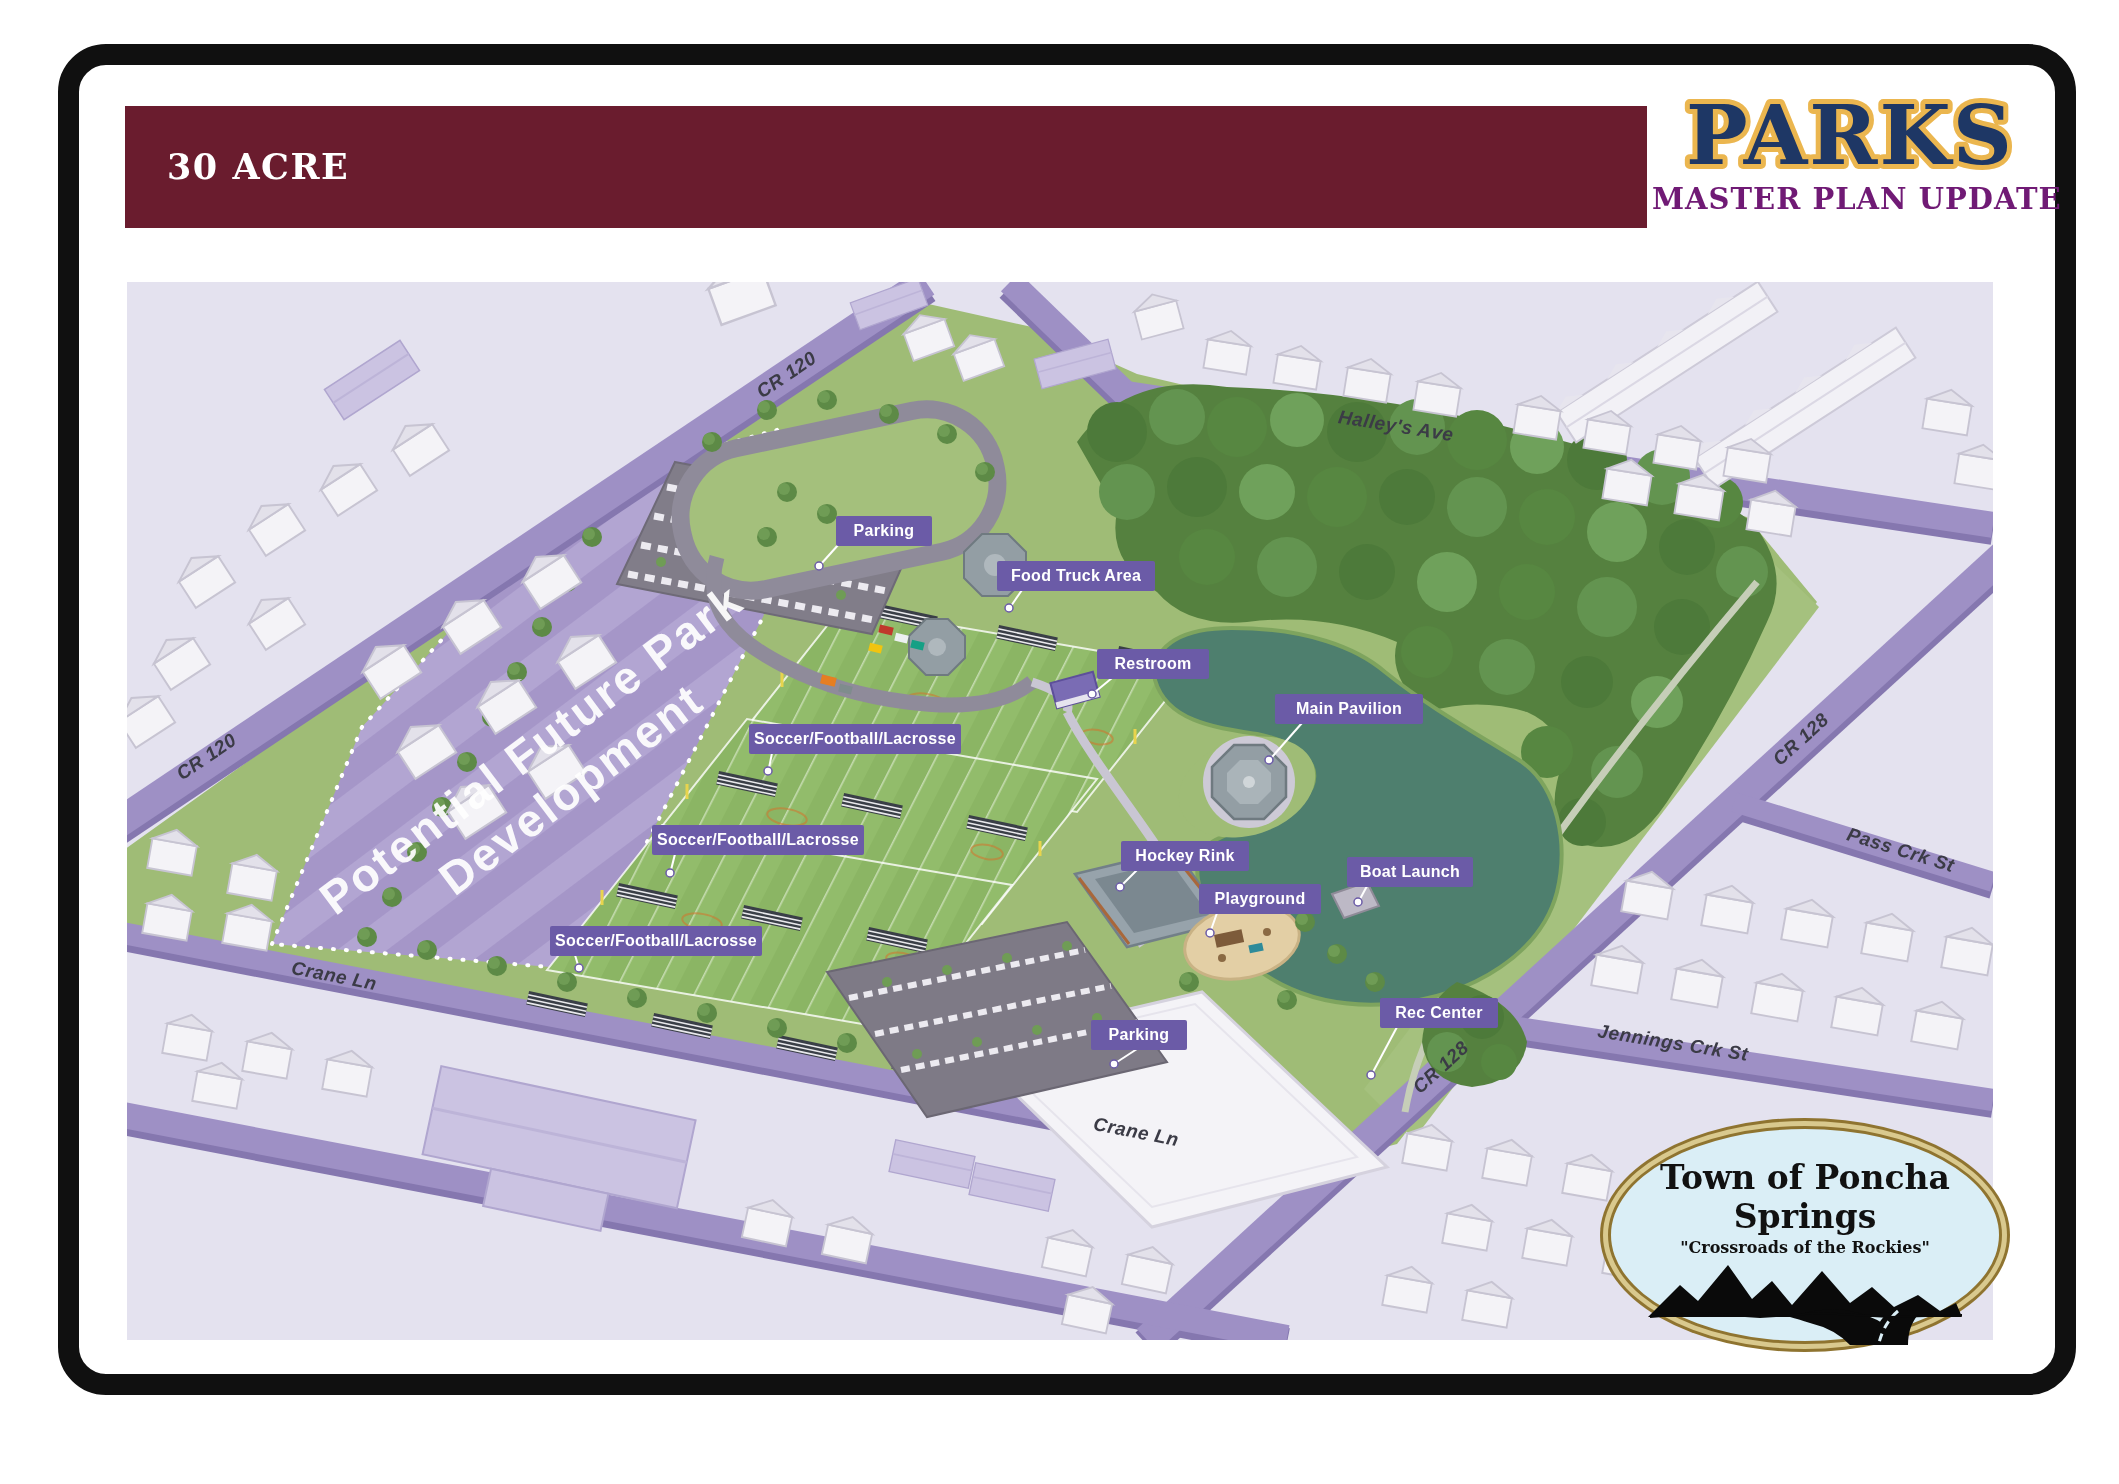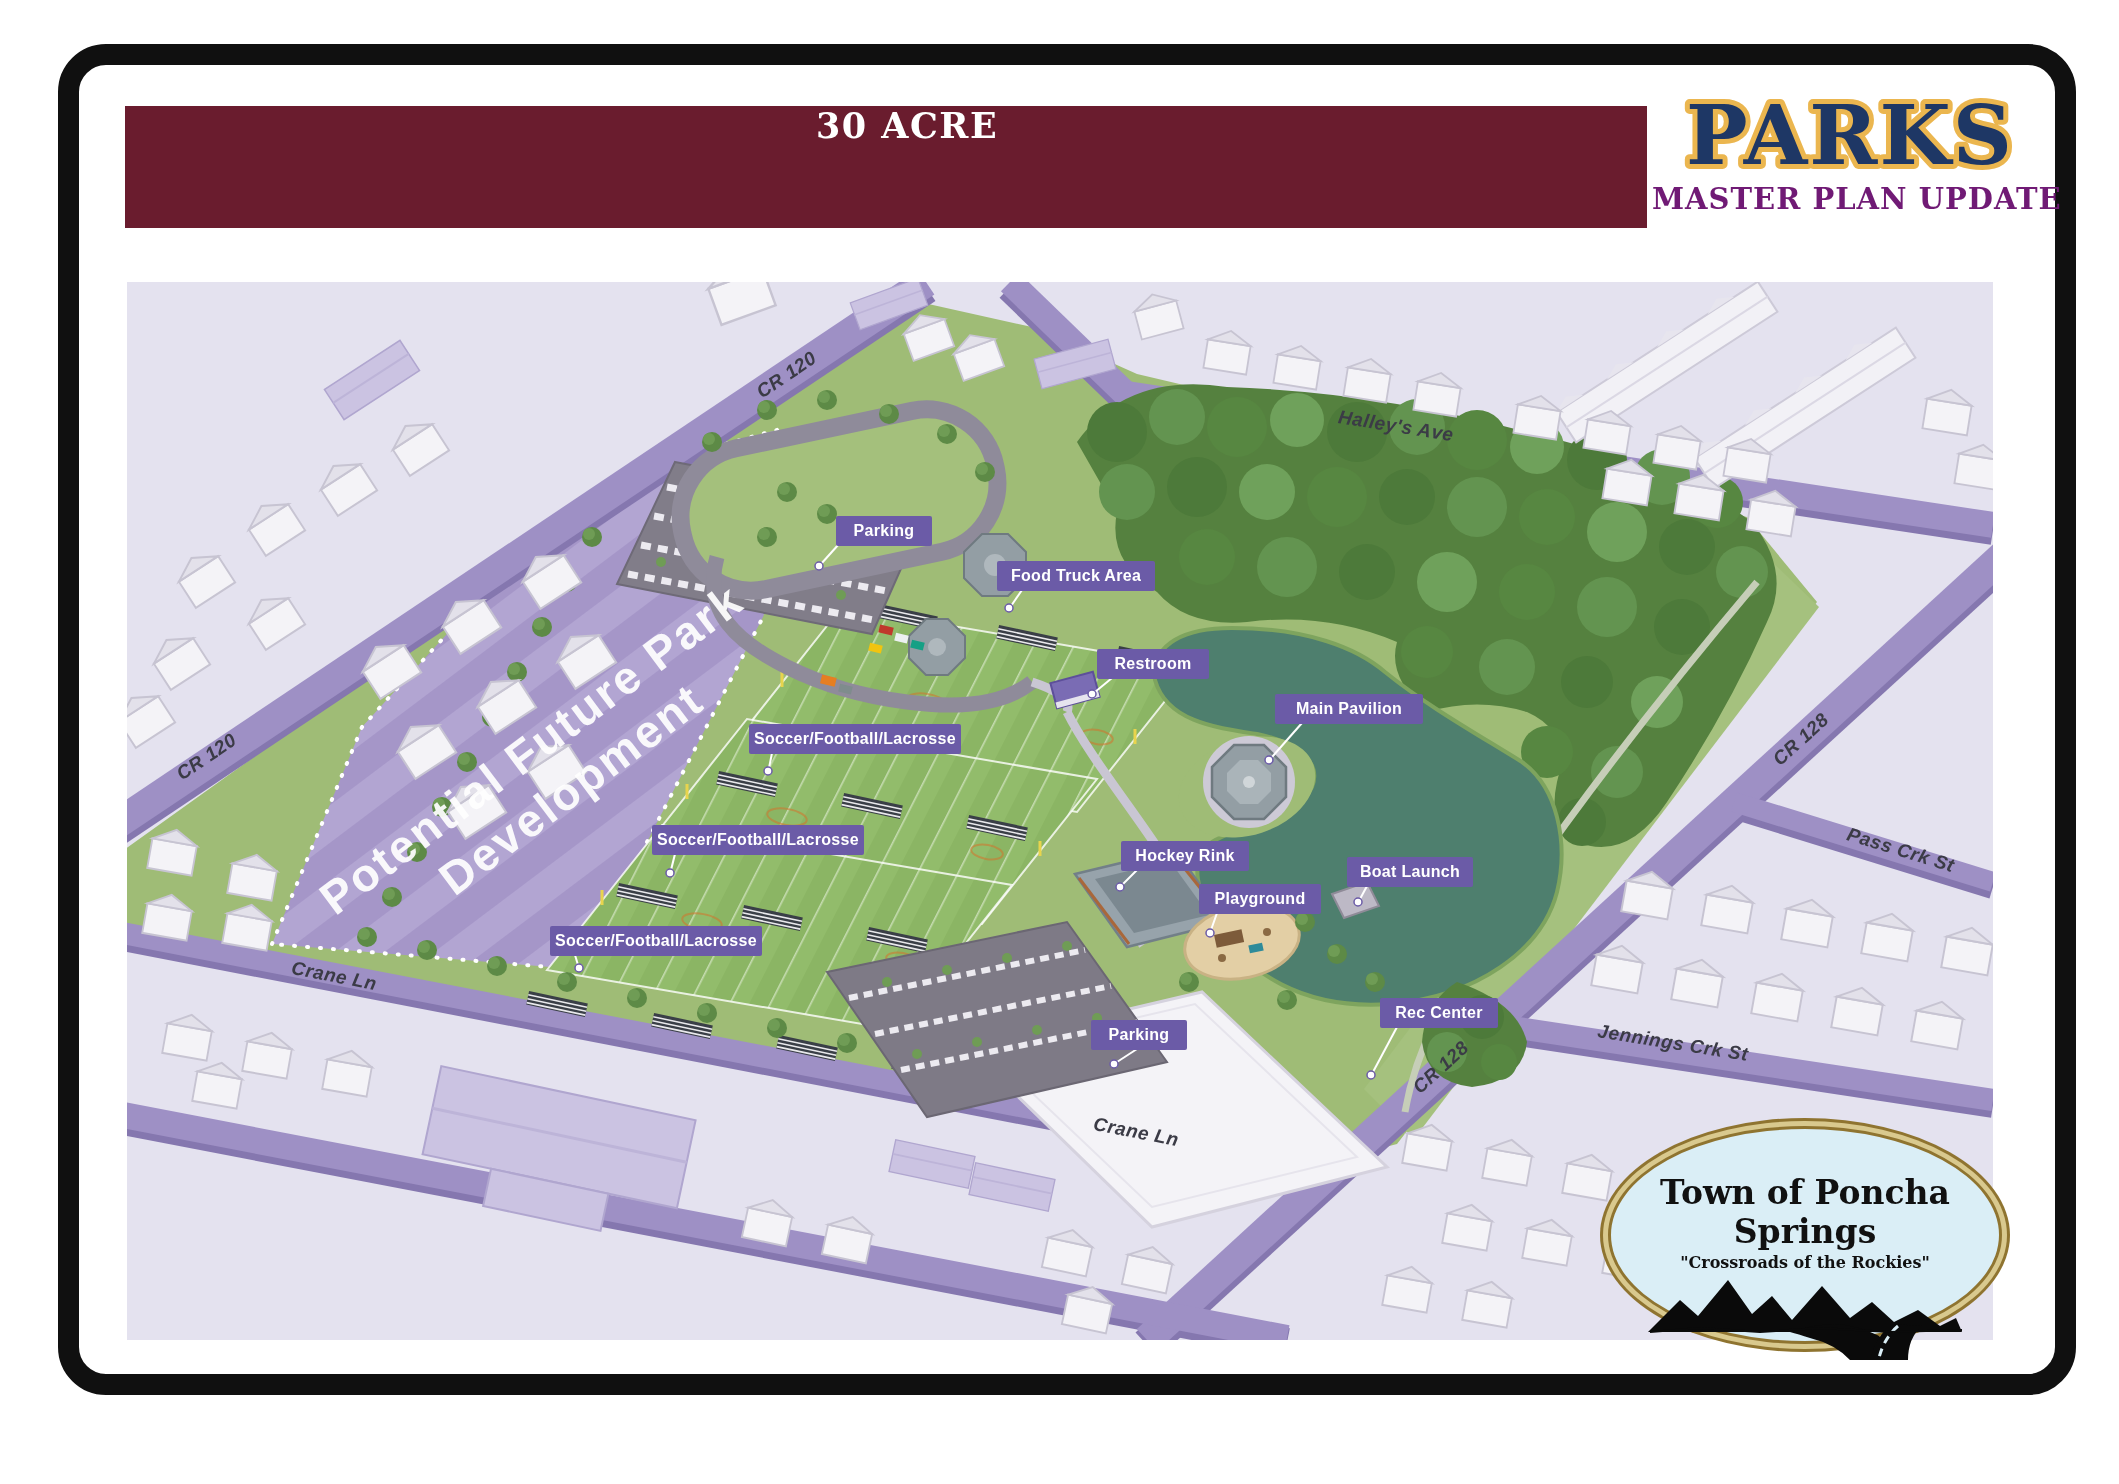--- a/index.html
+++ b/index.html
@@ -1,24 +1,24 @@
 <!DOCTYPE html>
 <html><head>
 <meta charset="utf-8">
 <style>
   html,body{margin:0;padding:0;background:#ffffff;}
   body{width:2119px;height:1484px;position:relative;font-family:"Liberation Sans",sans-serif;overflow:hidden;}
   .frame{position:absolute;left:58px;top:44px;width:1976px;height:1309px;border:21px solid #101010;border-radius:48px;background:#ffffff;}
-  .header-bar{position:absolute;left:125px;top:106px;width:1522px;height:122px;background:#6A1C2E;display:flex;flex-direction:row;justify-content:center;padding-left:42px;box-sizing:border-box;}
+  .header-bar{position:absolute;left:125px;top:106px;width:1522px;height:122px;background:#6A1C2E;display:flex;flex-direction:column;justify-content:center;padding-left:42px;box-sizing:border-box;}
   .header-bar .t{color:#ffffff;font-family:"DejaVu Serif","Liberation Serif",serif;font-weight:bold;font-size:35px;line-height:1.16;letter-spacing:1.5px;}
   .brand{position:absolute;left:1652px;top:88px;width:396px;height:140px;text-align:center;}
   .brand .sub{margin-top:-6px;color:#701a75;font-family:"DejaVu Serif","Liberation Serif",serif;font-weight:bold;font-size:29px;letter-spacing:1px;white-space:nowrap;}
   .map-wrap{position:absolute;left:127px;top:282px;width:1866px;height:1058px;background:linear-gradient(160deg,#E4E2EF 70%,#E9ECF5 100%);overflow:hidden;}
   .logo{position:absolute;left:1608px;top:1126px;width:394px;height:218px;background:#DAEEF6;border-radius:50%;border:3px solid #8F7430;box-shadow:0 0 0 5px #D9C98E,0 0 0 8px #8F7430;box-sizing:border-box;text-align:center;z-index:5;}
-  .logo .town{font-family:"DejaVu Serif","Liberation Serif",serif;font-weight:bold;font-size:33px;color:#111;margin-top:44px;}
+  .logo .town{font-family:"DejaVu Serif","Liberation Serif",serif;font-weight:bold;font-size:33px;color:#111;margin-top:29px;}
   .logo .tag{font-family:"DejaVu Serif","Liberation Serif",serif;font-weight:bold;font-size:16px;color:#111;margin-top:2px;}
   svg text{user-select:none;}
   .street{font-family:"Liberation Sans",sans-serif;font-weight:bold;font-style:italic;font-size:19px;fill:#3B3B46;letter-spacing:0.5px;}
   .lbl-text{font-family:"Liberation Sans",sans-serif;font-weight:bold;font-size:16px;fill:#ffffff;letter-spacing:0.3px;}
   .lbl-box{fill:#6B5BA7;}
   .lbl-line{stroke:#ffffff;stroke-width:2;fill:none;}
   .lbl-dot{fill:#ffffff;stroke:#6B5BA7;stroke-width:1.5;}
   .zone-text{font-family:"Liberation Sans",sans-serif;font-weight:bold;font-size:46px;fill:#ffffff;opacity:0.93;letter-spacing:2.5px;}
 </style>
 </head>

